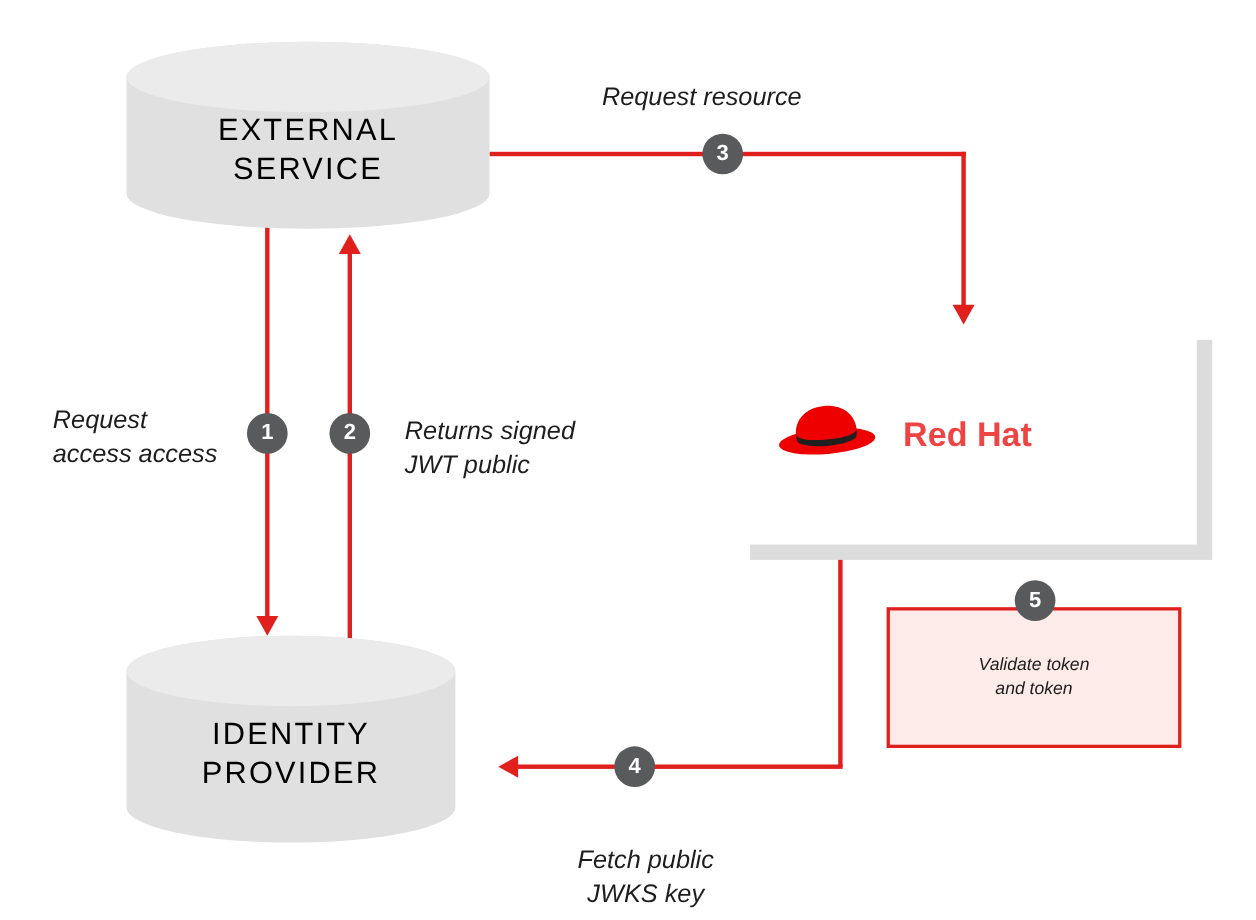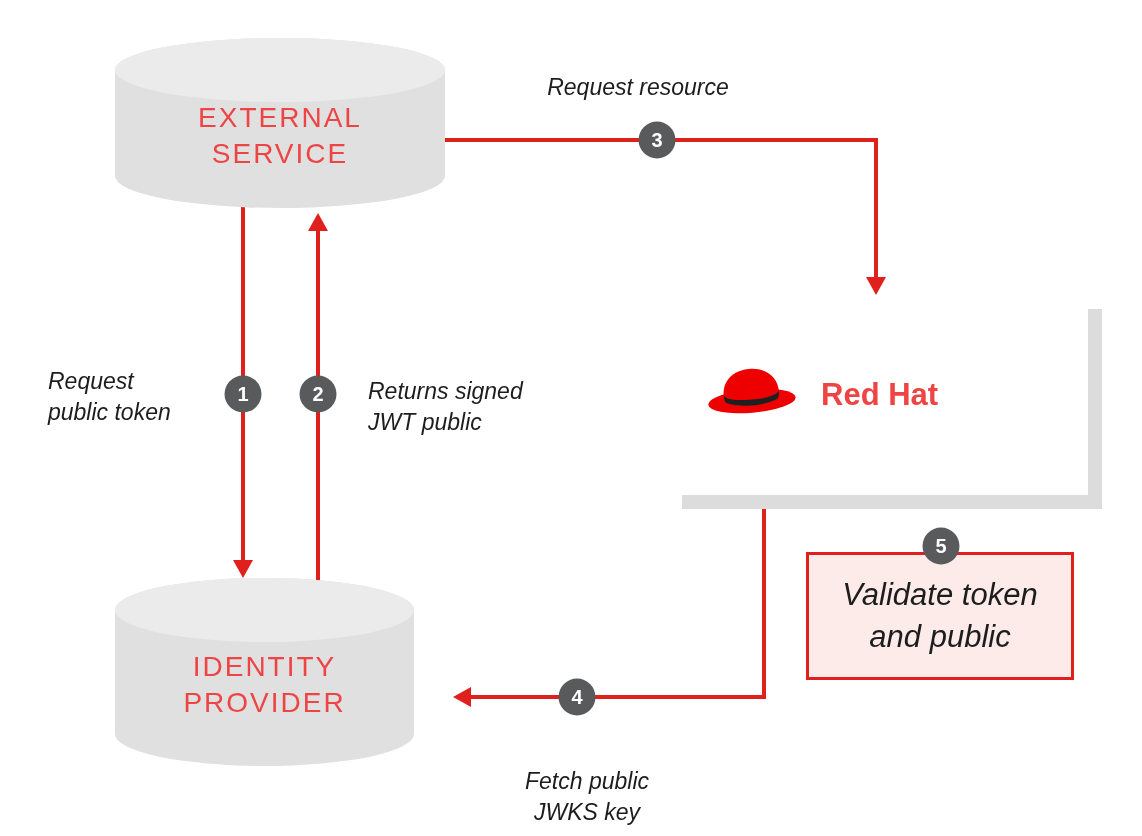--- a/index.html
+++ b/index.html
@@ -19,21 +19,21 @@
   }
   .cyl-top {
     position:absolute; left:0; right:0; top:0; height:64px;
     border-radius:50%;
     background:#ebebeb;
   }
   .cyl-label {
     position:absolute; inset:0;
     display:flex; flex-direction:column; align-items:center; justify-content:center;
     padding-top:26px;
-    color:#ef4444; font-size:28px; letter-spacing:2px; font-weight:500; line-height:1.3;
+    color:#000000; font-size:28px; letter-spacing:2px; font-weight:500; line-height:1.3;
   }
   .cyl-label span { display:block; text-align:center; }
   .cyl-ext { left:115px; top:38px;  width:330px; height:170px; }
   .cyl-idp { left:115px; top:578px; width:299px; height:188px; }
 
   
   .line  { position:absolute; background:var(--arrow-red,#e0201c); }
   .arrow { position:absolute; width:0; height:0; }
   .arrow.down { border-left:10px solid transparent; border-right:10px solid transparent; border-top:18px solid var(--arrow-red,#e0201c); }
   .arrow.up   { border-left:10px solid transparent; border-right:10px solid transparent; border-bottom:18px solid var(--arrow-red,#e0201c); }
@@ -88,21 +88,21 @@
   .rh-name { font-size:31px; color:#ef4444; line-height:1.22; }
   .rh-name .bold { font-weight:bold; display:block; }
   .rh-name .reg  { display:block; }
 
   
   .validate-box {
     position:absolute; left:806px; top:552px; width:268px; height:128px;
     background:var(--validate-bg,#fcebe9);
     border:3px solid var(--arrow-red,#e0201c);
     display:flex; flex-direction:column; align-items:center; justify-content:center;
-    font-style:italic; font-size:31px; color:var(--label-dark,#1d1d1d); line-height:1.35;
+    font-style:italic; font-size:16px; color:var(--label-dark,#1d1d1d); line-height:1.35;
   }
   .validate-box span { display:block; text-align:center; }
 </style>
 </head>
 <body>
 
 <div class="canvas">
 
   <div class="line l1"></div>
   <div class="arrow down a1"></div>
@@ -146,32 +146,32 @@
         </g>
       </svg>
     </div>
     <div class="rh-name">
       <span class="bold">Red Hat</span>
     </div>
   </div>
 
   <div class="validate-box">
     <span>Validate token</span>
-    <span>and public</span>
+    <span>and token</span>
   </div>
 
   <div class="badge b1">1</div>
   <div class="badge b2">2</div>
   <div class="badge b3">3</div>
   <div class="badge b4">4</div>
   <div class="badge b5">5</div>
 
   <div class="flow-label lab1">
     <span>Request</span>
-    <span>public token</span>
+    <span>access access</span>
   </div>
   <div class="flow-label lab2">
     <span>Returns signed</span>
     <span>JWT public</span>
   </div>
   <div class="flow-label center lab3">
     <span>Request resource</span>
   </div>
   <div class="flow-label center lab4">
     <span>Fetch public</span>

